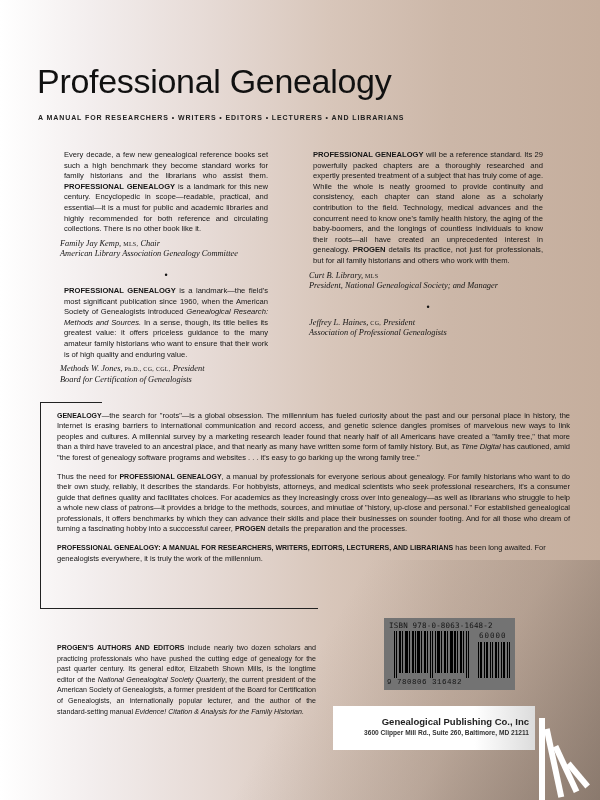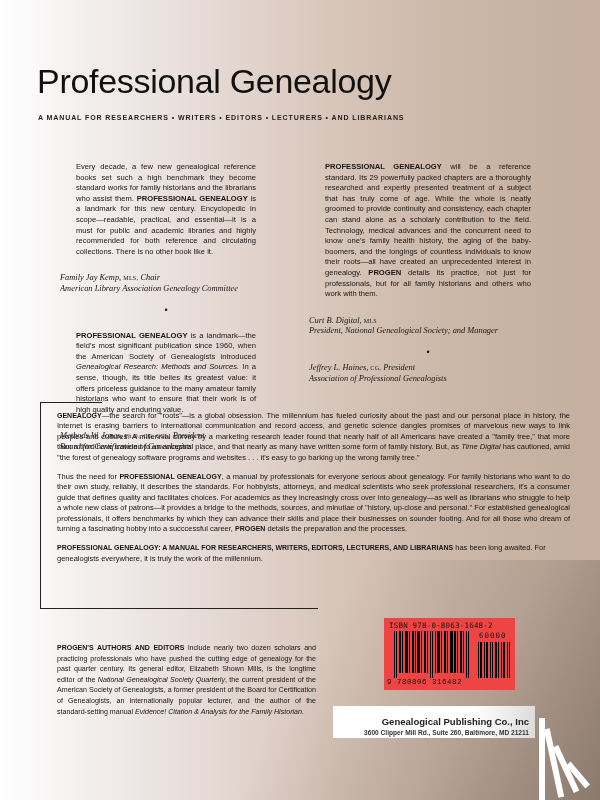--- a/index.html
+++ b/index.html
@@ -15,21 +15,21 @@
   }
   .title {
     position: absolute; left: 37px; top: 62px; margin: 0;
     font-size: 34px; font-weight: normal; letter-spacing: -0.3px; color: #111;
   }
   .subtitle {
     position: absolute; left: 38px; top: 114px; margin: 0;
     font-size: 7px; font-weight: bold; letter-spacing: 0.9px; color: #222;
   }
   .col { position: absolute; font-size: 7.6px; line-height: 10.6px; text-align: justify; }
-  .col p { margin: 16px; }
+  .col p { margin: 4px; }
   .col .bold { font-weight: bold; }
   .sig { font-family: "Liberation Serif", serif; font-style: italic; font-size: 8.4px; line-height: 10.6px; margin-top: 4px; }
   .sig .cred { font-style: normal; font-size: 6px; letter-spacing: 0.3px; }
   .bullet { text-align: center; font-size: 9px; line-height: 10px; margin: 10px 0 6px; }
   .left-col { left: 60px; top: 146px; width: 212px; }
   .right-col { left: 309px; top: 146px; width: 238px; }
 
   .frame {
     position: absolute; left: 40px; top: 402px; width: 277px; height: 206px;
     border-left: 1px solid #222; border-bottom: 1px solid #222;
@@ -37,30 +37,30 @@
   .frame-top { position: absolute; left: 40px; top: 402px; width: 62px; height: 1px; background: #222; }
   .essay { position: absolute; left: 57px; top: 411px; width: 513px; font-size: 7.5px; line-height: 10.4px; text-align: justify; }
   .essay p { margin: 0 0 9px; }
   .sc { font-weight: bold; font-variant: small-caps; font-size: 7px; }
 
   .authors { position: absolute; left: 57px; top: 643px; width: 259px; font-size: 7.1px; line-height: 10.6px; text-align: justify; }
   .authors p { margin: 0; }
 
   .barcode-box {
     position: absolute; left: 384px; top: 618px; width: 131px; height: 72px;
-    background: #ef4444; padding: 0;
+    background: #737373; padding: 0;
   }
   .isbn-top { position: absolute; left: 5px; top: 3px; font-family: "DejaVu Sans Mono", monospace; font-size: 7.5px; letter-spacing: 0.2px; }
   .price-code { position: absolute; left: 95px; top: 13px; font-family: "DejaVu Sans Mono", monospace; font-size: 7.5px; letter-spacing: 1px; }
   .bars-main { position: absolute; left: 10px; top: 13px; width: 75px; height: 47px; }
   .bars-addon { position: absolute; left: 94px; top: 24px; width: 32px; height: 36px; }
   .isbn-digits { position: absolute; left: 3px; top: 60px; font-family: Liberation Mono, monospace; font-size: 7.5px; letter-spacing: 0.5px; }
 
   .publisher-box {
-    position: absolute; left: 333px; top: 706px; width: 202px; height: 32px;
+    position: absolute; left: 333px; top: 706px; width: 202px; height: 44px;
     background: linear-gradient(90deg, #ffffff 70%, #dcdcdc 100%);
   }
   .publisher-name { position: absolute; right: 6px; top: 10px; font-size: 9.5px; font-weight: bold; color: #222; white-space: nowrap; }
   .publisher-addr { position: absolute; right: 6px; top: 23px; font-size: 6.6px; font-weight: bold; color: #333; white-space: nowrap; }
   .logo { position: absolute; left: 537px; top: 718px; width: 55px; height: 82px; }
 </style>
 </head>
 <body>
 
 <div class="bottom-shade"></div>
@@ -92,21 +92,21 @@
     </div>
   </div>
 </div>
 
 <div class="col right-col">
   <div>
     <p>
       <span class="bold">PROFESSIONAL GENEALOGY</span><span> will be a reference standard. Its 29 powerfully packed chapters are a thoroughly researched and expertly presented treatment of a subject that has truly come of age. While the whole is neatly groomed to provide continuity and consistency, each chapter can stand alone as a scholarly contribution to the field. Technology, medical advances and the concurrent need to know one's family health history, the aging of the baby-boomers, and the longings of countless individuals to know their roots—all have created an unprecedented interest in genealogy. </span><span class="bold">PROGEN</span><span> details its practice, not just for professionals, but for all family historians and others who work with them.</span>
     </p>
     <div class="sig">
-      <span>Curt B. Digital,</span>
+      <span>Curt B. Library,</span>
       <span class="cred">MLS</span><br>
       <span>President, National Genealogical Society; and Manager</span><br>
     </div>
   </div>
   <div class="bullet">•</div>
   <div>
     <div class="sig">
       <span>Jeffrey L. Haines,</span>
       <span class="cred">CG,</span><span> President</span><br>
       <span>Association of Professional Genealogists</span>

